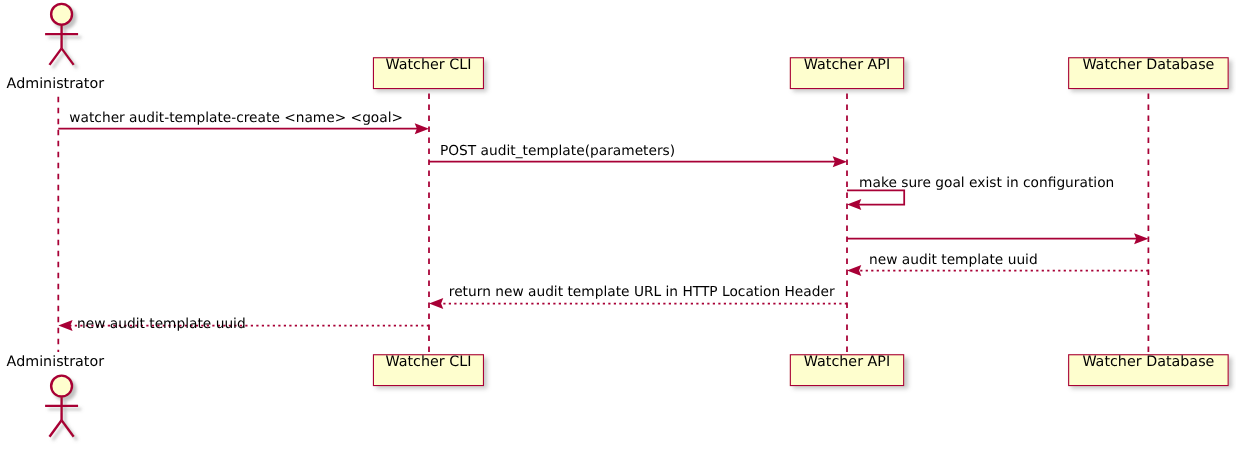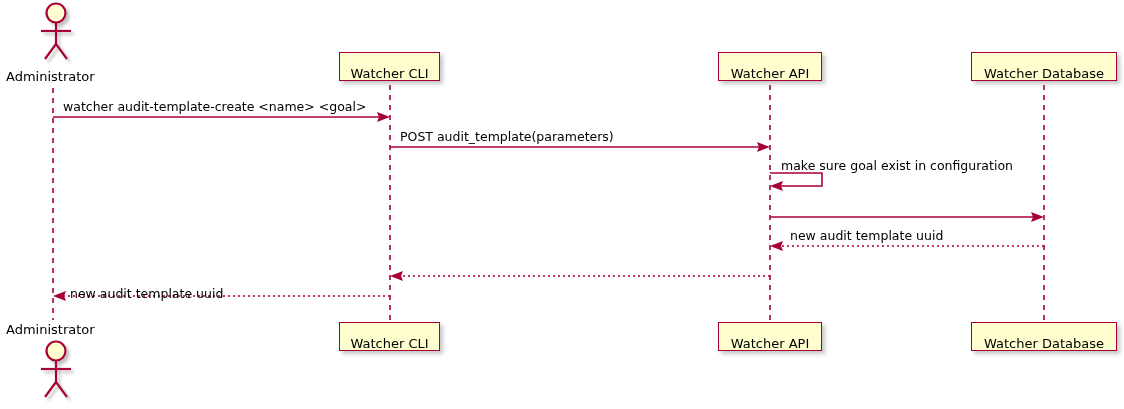--- a/index.html
+++ b/index.html
@@ -28,21 +28,21 @@
     position: absolute;
     box-sizing: border-box;
     background: #FEFECE;
     border: 1.5px solid #A80036;
     box-shadow: 3px 3px 4px rgba(130,130,130,0.45);
     color: #000000;
     font-family: "DejaVu Sans", sans-serif;
     font-size: 13px;
     line-height: 1;
     display: flex;
-    align-items: flex-end;
+    align-items: flex-start;
     justify-content: center;
     white-space: nowrap;
   }
   .actor-label {
     position: absolute;
     font-family: "DejaVu Sans", sans-serif;
     font-size: 13px;
     color: #000000;
     white-space: nowrap;
     line-height: 1;
@@ -167,16 +167,17 @@
 
   <div class="msg-label" style="left:63px; top:101px;">watcher audit-template-create &lt;name&gt; &lt;goal&gt;</div>
 
   <div class="msg-label" style="left:781px; top:160px;">make sure goal exist in configuration</div>
 
   <div class="msg-label" style="left:400px; top:131px;">POST audit_template(parameters)</div>
 
 
   <div class="msg-label" style="left:790px; top:230px;">new audit template uuid</div>
 
+  <div class="msg-label" style="left:408px; top:259px;">return new audit template URL in HTTP Location Header</div>
 
   <div class="msg-label" style="left:70px; top:288px;">new audit template uuid</div>
 
 </div>
 
 </body></html>

